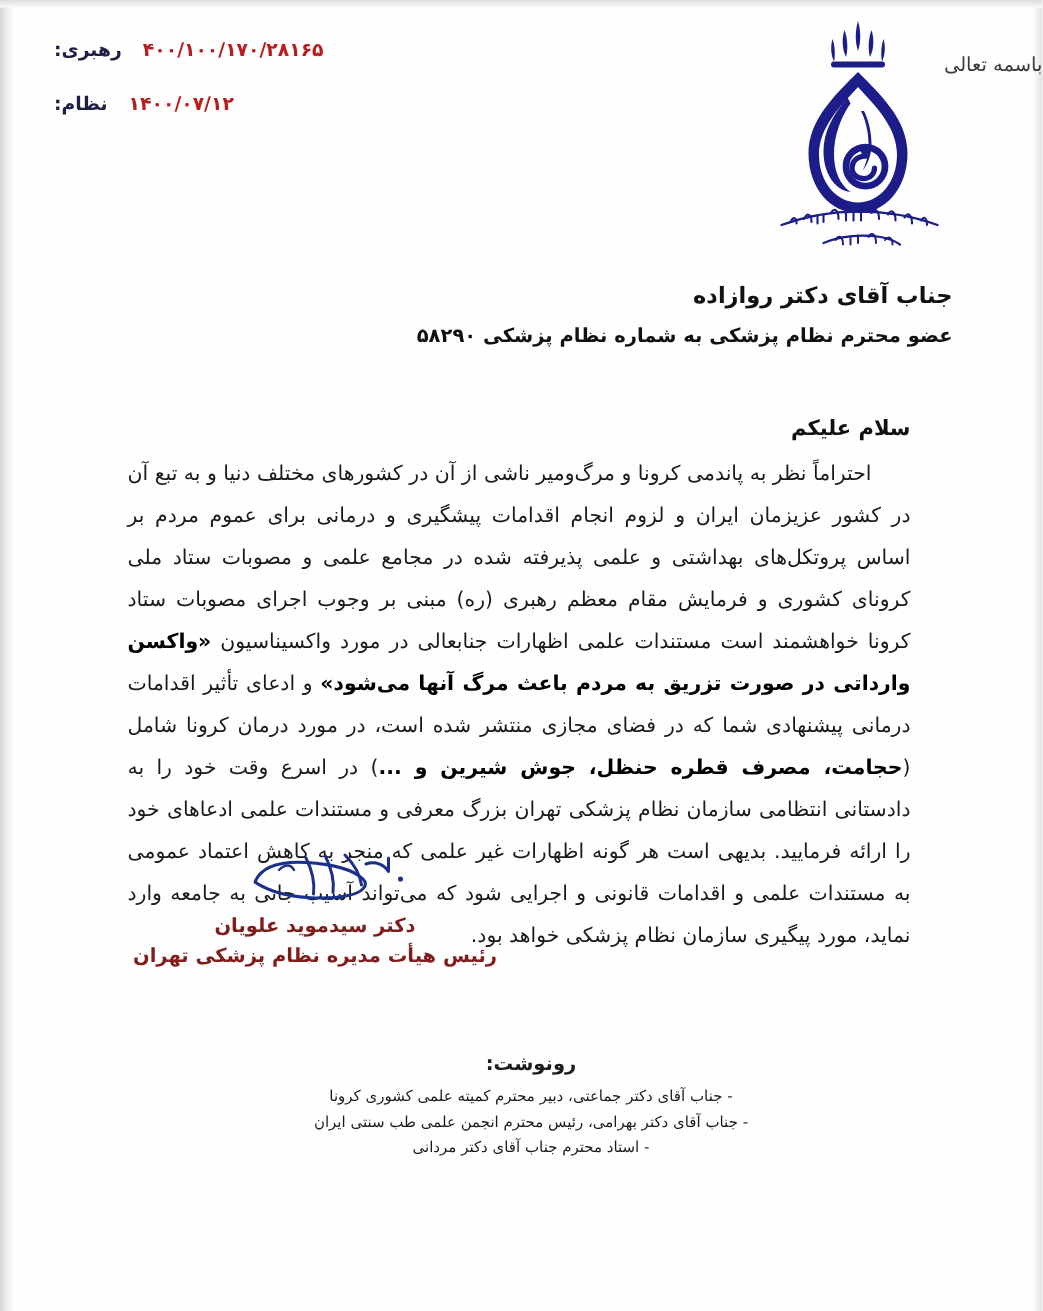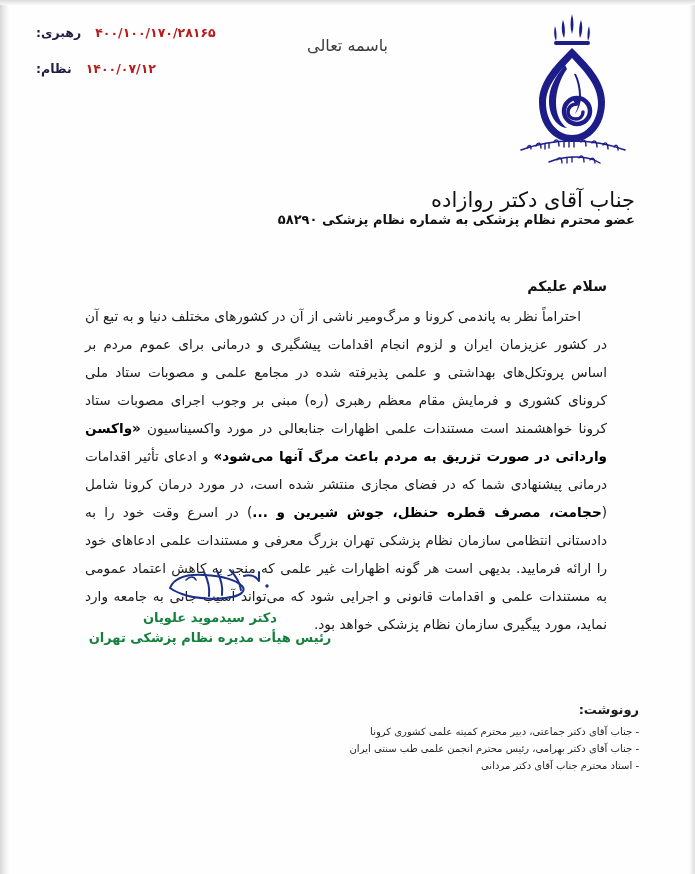--- a/index.html
+++ b/index.html
@@ -77,22 +77,21 @@
     white-space: nowrap;
     font-weight: 600;
     color: #b91c1c;
   }
 
   .basmala {
     position: absolute;
     top: 36px;
     left: 0;
     width: 695px;
-    text-align: center;
-    font-size: 16px;
+    font-size: 13px;
     color: #3a3a3a;
   }
 
   .logo-wrap {
     position: absolute;
     top: 8px;
     left: 497px;
     width: 150px;
     height: 160px;
     text-align: center;
@@ -102,22 +101,23 @@
   
   .addressee {
     position: absolute;
     top: 188px;
     right: 60px;
     width: 560px;
     text-align: right;
     color: #111;
   }
   .addressee-line1 {
-    font-size: 21px;
-    font-weight: normal;
+    font-size: 15px;
+    font-weight: bold;
+    margin-bottom: 11px;
     letter-spacing: -0.2px;
   }
   .addressee-line2 {
     font-size: 13px;
     font-weight: bold;
     letter-spacing: -0.2px;
   }
 
   
   .salutation {
@@ -158,31 +158,31 @@
     height: 42px;
   }
   .sig-name {
     position: absolute;
     top: 42px;
     left: 0;
     width: 420px;
     text-align: center;
     font-size: 13px;
     font-weight: bold;
-    color: #15803d;
+    color: #7f1d1d;
     line-height: 1.55;
   }
 
   
   .cc {
     position: absolute;
     top: 702px;
     right: 56px;
     width: 570px;
-    text-align: right;
+    text-align: center;
     color: #1c1c1c;
   }
   .cc-title {
     font-size: 13px;
     font-weight: bold;
     margin-bottom: 6px;
   }
   .cc-item {
     font-size: 10px;
     line-height: 1.72;

